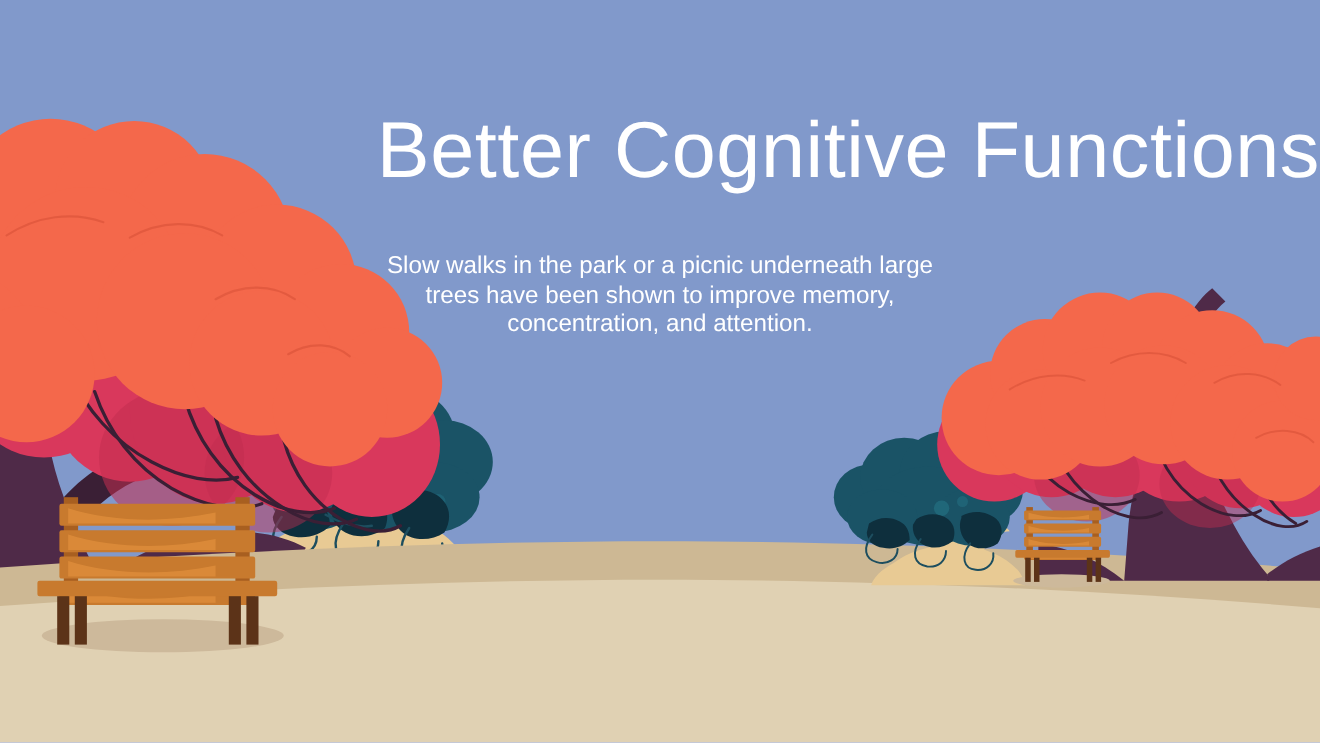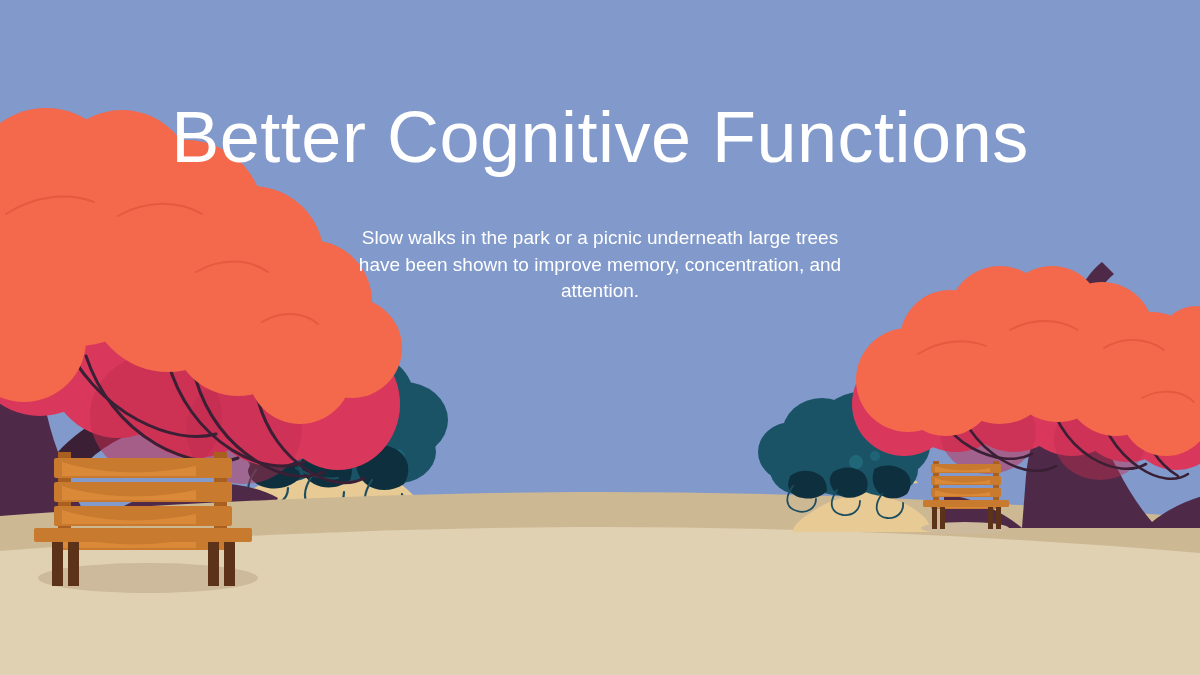--- a/index.html
+++ b/index.html
@@ -27,38 +27,38 @@
     position: absolute;
     inset: 0;
     z-index: 5;
     pointer-events: none;
   }
   .slide-title {
     position: absolute;
     left: 0;
     right: 0;
     top: 52px;
-    text-align: center;
+    text-align: right;
     color: #ffffff;
     font-size: 72px;
     font-weight: 400;
     letter-spacing: 0.5px;
     line-height: 1.05;
     font-family: "Liberation Sans", sans-serif;
     white-space: pre;
   }
   .slide-body {
     position: absolute;
     left: 50%;
     transform: translateX(-50%);
     top: 206px;
     width: 520px;
     text-align: center;
     color: #ffffff;
-    font-size: 19px;
+    font-size: 22px;
     font-weight: 400;
     line-height: 26.5px;
     font-family: "Liberation Sans", sans-serif;
   }
 </style>
 </head>
 <body>
 
 <div id="slide">
 

